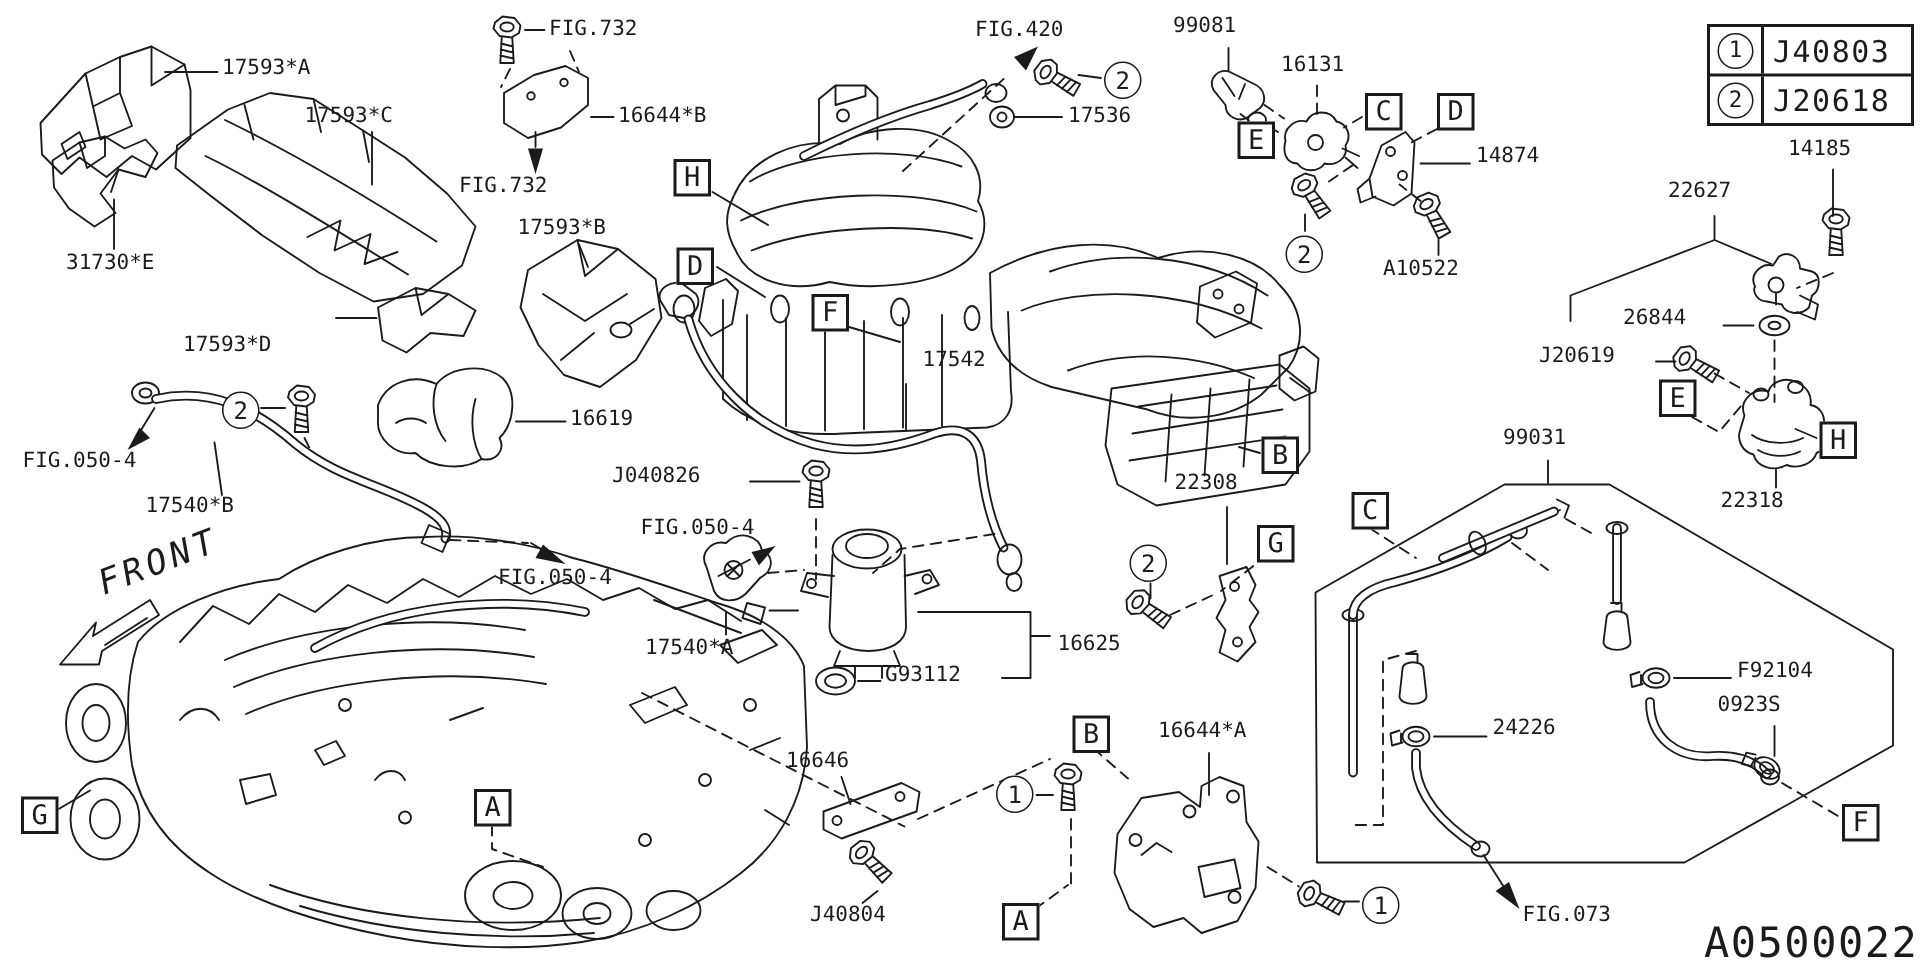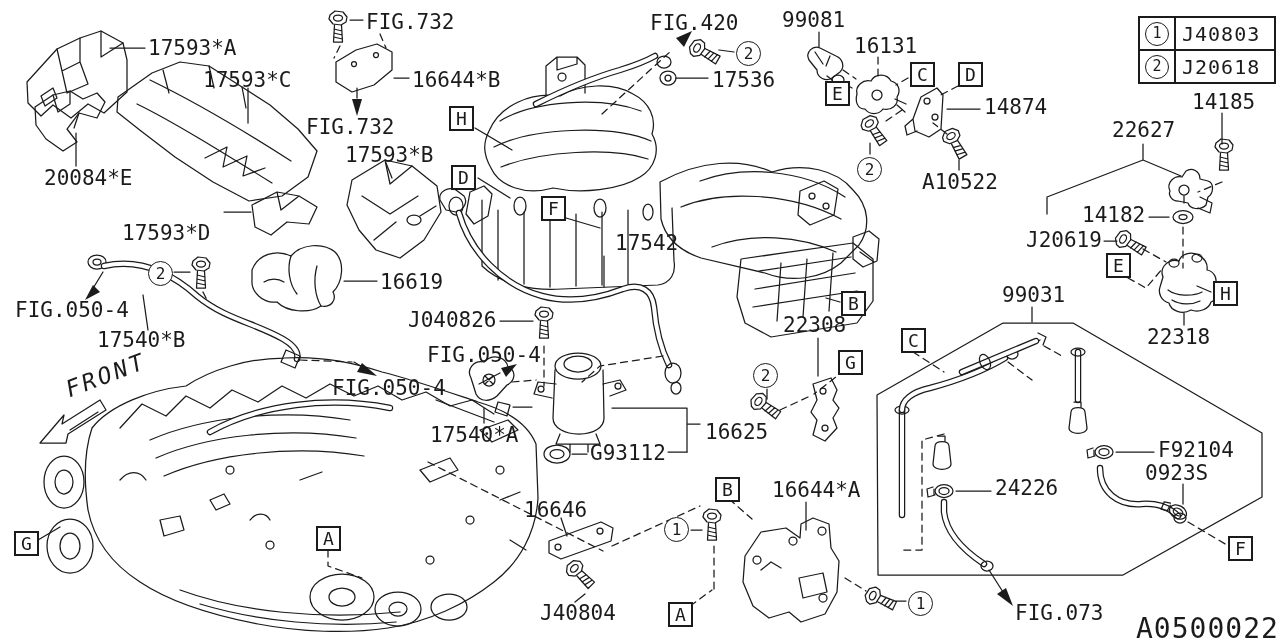--- a/index.html
+++ b/index.html
@@ -8,21 +8,21 @@
     position:relative;width:1280px;height:640px;background:var(--paper);
     overflow:hidden;font-family:"DejaVu Sans Mono",monospace;color:var(--ink);
   }
   svg{position:absolute;left:0;top:0;}
   .ln{fill:none;stroke:var(--ink);stroke-width:1.25;stroke-linecap:round;stroke-linejoin:round;}
   .dash{stroke-dasharray:7 5;}
   .tube{stroke-width:6.5;}
   .tube-in{fill:none;stroke:var(--paper);stroke-width:4;stroke-linecap:round;stroke-linejoin:round;}
   .arrow{fill:var(--ink);stroke:none;}
   .lbl{
-    position:absolute;font-size:21px;line-height:1;white-space:nowrap;
+    position:absolute;font-size:14px;line-height:1;white-space:nowrap;
     letter-spacing:0px;color:var(--ink);
   }
   .boxref{
     position:absolute;width:21px;height:21px;border:2px solid var(--ink);
     background:var(--paper);display:flex;align-items:center;justify-content:center;
     font-size:18px;line-height:1;
   }
   .circref{
     position:absolute;width:23px;height:23px;border:1.7px solid var(--ink);
     border-radius:50%;background:var(--paper);display:flex;align-items:center;
@@ -370,32 +370,32 @@
       <div class="legend-code">J20618</div>
     </div>
   </div>
 
   <div id="callout-layer">
       <div class="lbl" style="left: 366px; top: 12px;">FIG.732</div>
       <div class="lbl" style="left: 148px; top: 38px;">17593*A</div>
       <div class="lbl" style="left: 203px; top: 70px;">17593*C</div>
       <div class="lbl" style="left: 412px; top: 70px; text-align: right;">16644*B</div>
       <div class="lbl" style="left: 306px; top: 117px;">FIG.732</div>
-      <div class="lbl" style="left: 44px; top: 168px;">20084*E</div>
+      <div class="lbl" style="left: 44px; top: 168px;">31730*E</div>
       <div class="lbl" style="left: 345px; top: 145px;">17593*B</div>
       <div class="lbl" style="left: 122px; top: 203px; margin-top: 20px;">17593*D</div>
       <div class="lbl" style="left: 650px; top: 13px;">FIG.420</div>
       <div class="lbl" style="left: 712px; top: 70px;">17536</div>
       <div class="lbl" style="left: 782px; top: 10px;">99081</div>
       <div class="lbl" style="left: 854px; top: 36px;">16131</div>
       <div class="lbl" style="left: 984px; top: 97px;">14874</div>
       <div class="lbl" style="left: 922px; top: 172px;">A10522</div>
       <div class="lbl" style="left: 1192px; top: 92px;">14185</div>
       <div class="lbl" style="left: 1112px; top: 120px;">22627</div>
-      <div class="lbl" style="left: 1082px; top: 205px;">14182</div>
+      <div class="lbl" style="left: 1082px; top: 205px;">26844</div>
       <div class="lbl" style="left: 1026px; top: 230px;">J20619</div>
       <div class="lbl" style="left: 1147px; top: 327px;">22318</div>
       <div class="lbl" style="left: 1002px; top: 285px;">99031</div>
       <div class="lbl" style="left: 783px; top: 315px;">22308</div>
       <div class="lbl" style="left: 570px; top: 233px; margin-left: 45px;">17542</div>
       <div class="lbl" style="left: 408px; top: 310px;">J040826</div>
       <div class="lbl" style="left: 15px; top: 300px;">FIG.050-4</div>
       <div class="lbl" style="left: 97px; top: 330px;">17540*B</div>
       <div class="lbl" style="left: 380px; top: 272px;">16619</div>
       <div class="lbl" style="left: 427px; top: 345px;">FIG.050-4</div>

